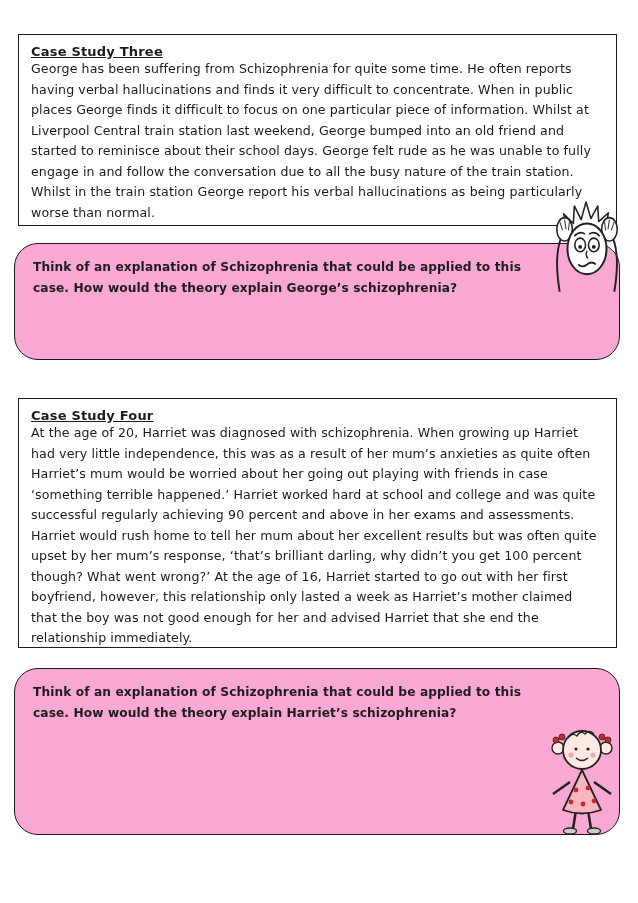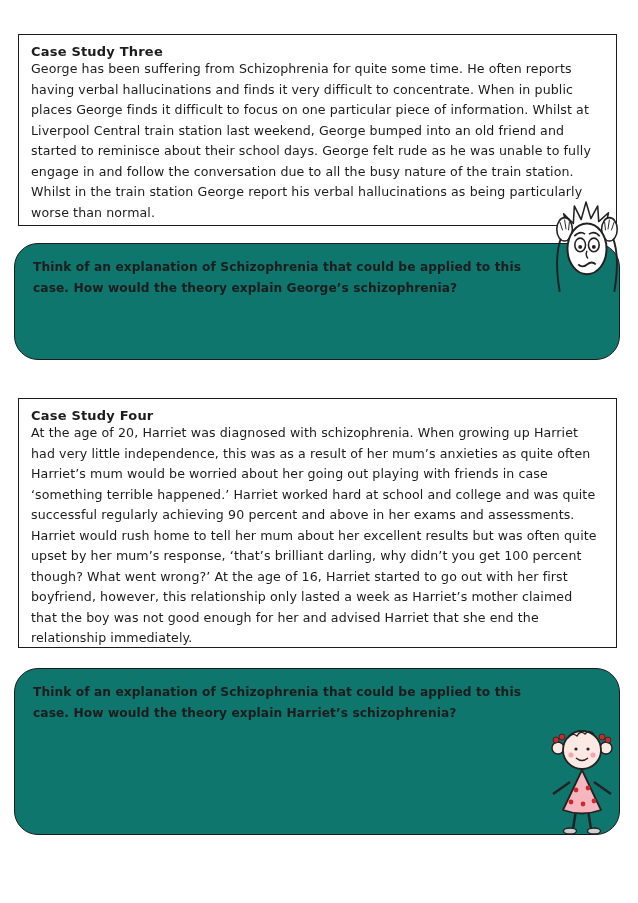--- a/index.html
+++ b/index.html
@@ -14,34 +14,35 @@
   }
   .case-box {
     position: absolute;
     box-sizing: border-box;
     border: 1.6px solid #1c1c1c;
     background: #ffffff;
     padding: 9px 14px 8px 12px;
   }
   .case-title {
     font-weight: bold;
+    text-decoration: underline;
     font-size: 13px;
     letter-spacing: .2px;
   }
   .case-body {
     font-size: 12.6px;
     line-height: 1.63;
     letter-spacing: .1px;
   }
   .prompt-box {
     position: absolute;
     box-sizing: border-box;
     border: 1.6px solid #1c1c1c;
     border-radius: 24px;
-    background: #0f766e;
+    background: #f9a8d4;
     padding: 13px 60px 10px 18px;
   }
   .prompt-text {
     font-weight: bold;
     font-size: 12.2px;
     line-height: 1.7;
     letter-spacing: .1px;
   }
   .cartoon {
     position: absolute;

